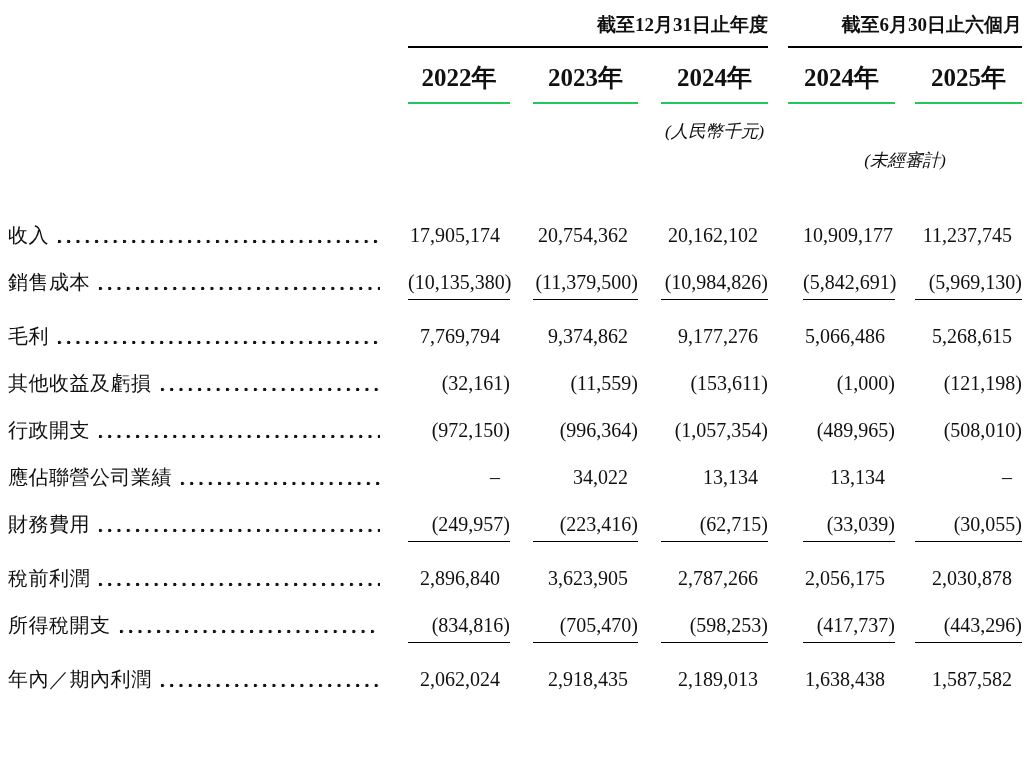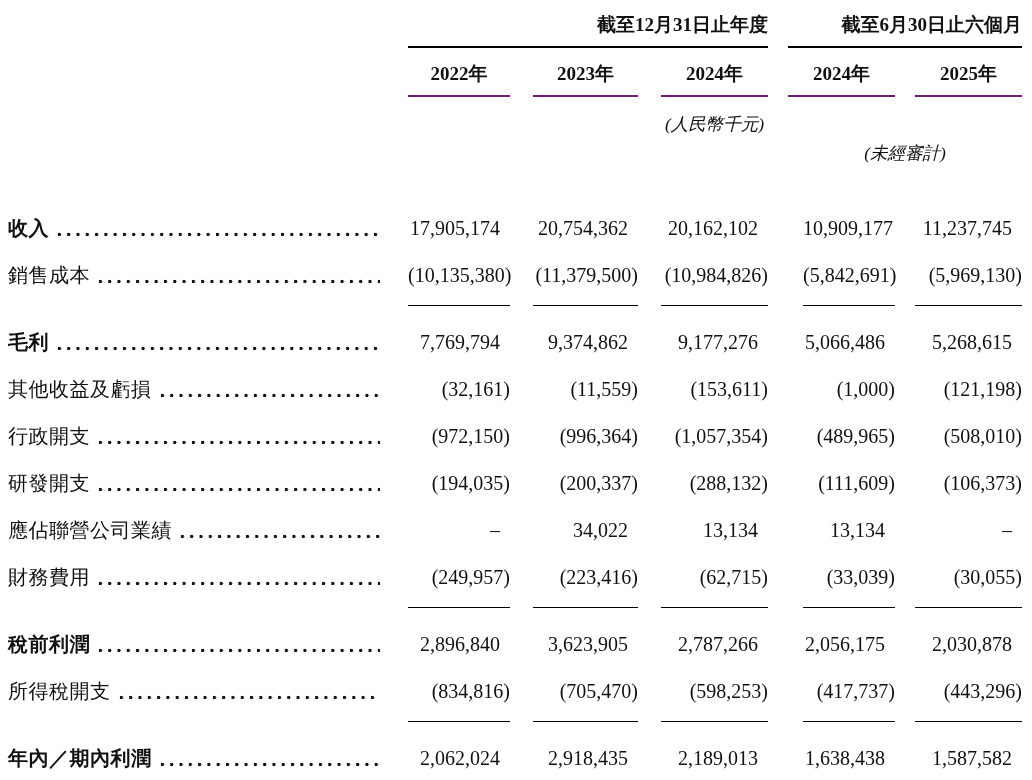--- a/index.html
+++ b/index.html
@@ -33,23 +33,23 @@
     font-size: 19px;
     padding-bottom: 8px;
     border-bottom: 2px solid #000;
     white-space: nowrap;
   }
   .g1 { margin-left: 22px; }
   .g2 { margin-left: 20px; }
   .r-years td > div {
     font-weight: bold;
     text-align: center;
-    font-size: 19px;
+    font-size: 25px;
     padding: 13px 0 8px 0;
-    border-bottom: 2px solid #701a75;
+    border-bottom: 2px solid #22c55e;
     white-space: nowrap;
   }
   .r-years td:nth-child(2) > div { margin-left: 22px; }
   .r-years td:nth-child(3) > div { margin-left: 23px; text-align: center; }
   .r-years td:nth-child(4) > div { margin-left: 23px; }
   .r-years td:nth-child(5) > div { margin-left: 20px; }
   .r-years td:nth-child(6) > div { margin-left: 20px; }
   .note {
     font-style: italic;
     font-size: 17.5px;
@@ -65,42 +65,42 @@
   tbody td { padding-top: 20px; }
   tr.first td { padding-top: 50px; }
   tr.subtotal td { padding-top: 23px; }
 
   .lblflex { display: flex; }
   .rowlabel {
     font-size: 20px;
     white-space: nowrap;
     letter-spacing: 0.5px;
   }
-  tr.bold .rowlabel { font-weight: bold; }
+  tr.bold .rowlabel { font-weight: normal; }
   .leader {
     flex: 1;
     margin: 0 6px 0 8px;
     background-image: radial-gradient(circle at 2.4px 2.4px, #141414 1.55px, transparent 1.95px);
     background-size: 9.3px 5px;
     background-repeat: repeat-x;
     background-position: left bottom 5px;
   }
   .num {
     text-align: right;
     font-size: 20px;
     white-space: nowrap;
   }
   .num.pos { padding-right: 10px; }
   tbody td:nth-child(2) > div { margin-left: 22px; }
   tbody td:nth-child(3) > div { margin-left: 23px; }
   tbody td:nth-child(4) > div { margin-left: 23px; }
   tbody td:nth-child(5) > div { margin-left: 35px; }
   tbody td:nth-child(6) > div { margin-left: 20px; }
   .sum-line {
-    padding-bottom: 18px;
+    padding-bottom: 5px;
     border-bottom: 1.5px solid #000;
   }
 </style>
 </head>
 <body>
 
 <div class="page">
   <table class="fin">
     <colgroup>
       <col style="width:378px">
@@ -267,43 +267,20 @@
         <td>
             <div class="num">(489,965)</div>
           </td>
         <td>
             <div class="num">(508,010)</div>
           </td>
       </tr>
       <tr>
         <td>
             <div class="lblflex">
-              <span class="rowlabel">研發開支</span>
-              <span class="leader"></span>
-            </div>
-          </td>
-        <td>
-            <div class="num">(194,035)</div>
-          </td>
-        <td>
-            <div class="num">(200,337)</div>
-          </td>
-        <td>
-            <div class="num">(288,132)</div>
-          </td>
-        <td>
-            <div class="num">(111,609)</div>
-          </td>
-        <td>
-            <div class="num">(106,373)</div>
-          </td>
-      </tr>
-      <tr>
-        <td>
-            <div class="lblflex">
               <span class="rowlabel">應佔聯營公司業績</span>
               <span class="leader"></span>
             </div>
           </td>
         <td>
             <div class="num pos">–</div>
           </td>
         <td>
             <div class="num pos">34,022</div>
           </td>

